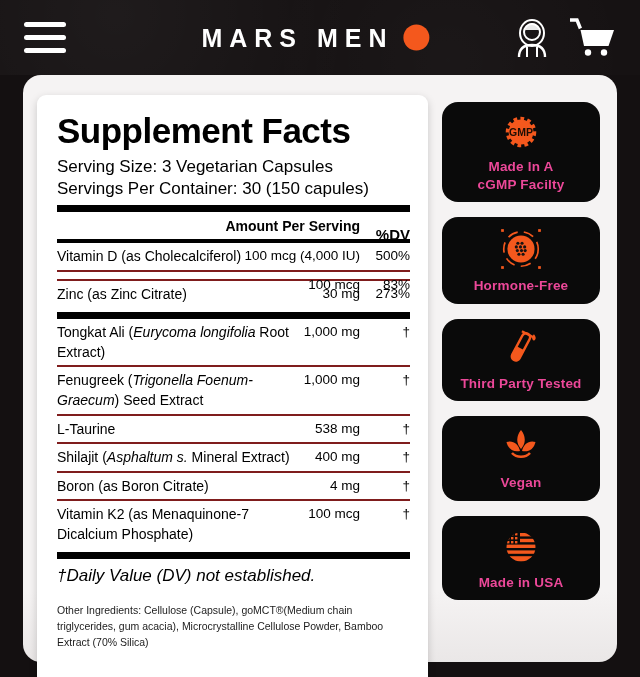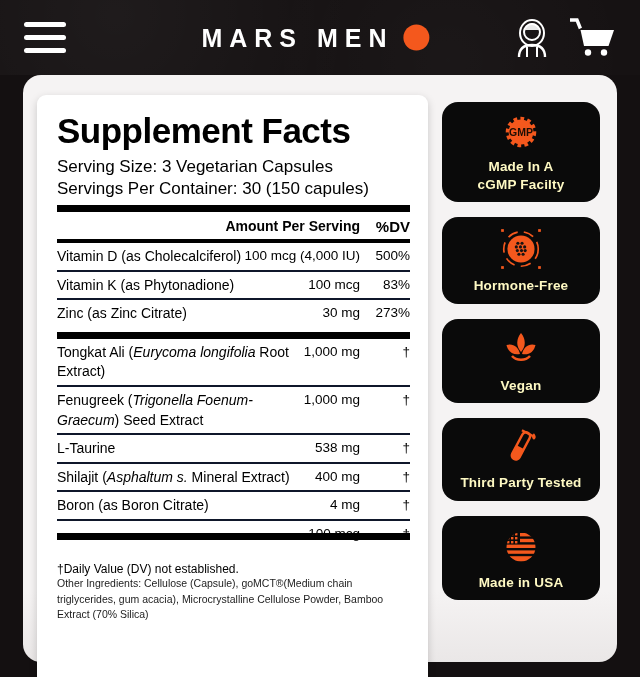--- a/index.html
+++ b/index.html
@@ -61,46 +61,46 @@
     font-size:35px; font-weight:800; letter-spacing:-.5px;
     line-height:1.05; margin-bottom:6px; white-space:nowrap;
   }
   .serving-line { font-size:17px; line-height:1.3; }
   .bar { background:#000; }
   .bar.thick { height:7px; margin:5px 0 0 0; }
   .bar.mid   { height:4px; }
 
   .t-head { position:relative; height:25px; margin-top:2px; }
   .t-head .amt-h { position:absolute; right:50px; top:4px; font-size:14px; font-weight:bold; }
-  .t-head .dv-h  { position:absolute; right:0;    top:4px; font-size:15px; font-weight:bold; }
-
-  .row { position:relative; padding:4px 0 3px 0; border-bottom:2px solid #0f172a; font-size:14px; line-height:1.4; }
+  .t-head .dv-h  { position:absolute; right:0;    top:12px; font-size:15px; font-weight:bold; }
+
+  .row { position:relative; padding:4px 0 3px 0; border-bottom:2px solid #7f1d1d; font-size:14px; line-height:1.4; }
   .row.nb { border-bottom:none; }
   .row .nm { display:block; max-width:250px; }
   .row .nm .it { font-style:italic; }
   .row .amt { position:absolute; right:50px; top:4px; white-space:nowrap; font-size:13.5px; }
   .row .dv  { position:absolute; right:0; top:4px; width:44px; text-align:right; font-size:13.5px; }
 
-  .footnote { font-size:12px; margin-top:22px; }
-  .other-ing { font-size:10.5px; line-height:1.5; color:#1c1c1c; padding-right:4px; }
+  .footnote { font-size:17px; margin-top:7px;font-style:italic; }
+  .other-ing { font-size:10.5px; line-height:1.5; margin-top:17px; color:#1c1c1c; padding-right:4px; }
 
   
   .badges {
     width:158px; margin-left:14px; margin-top:27px;
     display:flex; flex-direction:column; gap:15px;
   }
   .badge {
     background:#0a0a0a;
     border-radius:16px;
     min-height:76px;
     display:flex; flex-direction:column; align-items:center; justify-content:center;
     gap:5px; padding:9px 8px;
   }
   .badge-label {
-    color:#fef9c3; font-weight:bold; font-size:13.5px;
+    color:#ec4899; font-weight:bold; font-size:13.5px;
     text-align:center; line-height:1.3; letter-spacing:.2px;
   }
   .badge-label.w2 { max-width:104px; }
 </style>
 </head>
 <body>
 
 <header class="nav">
   <div class="hamburger">
     <span></span>
@@ -149,21 +149,20 @@
       <span class="dv-h">%DV</span>
     </div>
     <div class="bar mid"></div>
 
     <div class="row">
       <span class="nm"><span>Vitamin D (as Cholecalciferol)</span><span class="it"></span><span></span></span>
       <span class="amt">100 mcg (4,000 IU)</span>
       <span class="dv">500%</span>
     </div>
     <div class="row">
-      <span class="nm"><span>Vitamin K (as Phytonadione)</span><span class="it"></span><span></span></span>
       <span class="amt">100 mcg</span>
       <span class="dv">83%</span>
     </div>
     <div class="row nb">
       <span class="nm"><span>Zinc (as Zinc Citrate)</span><span class="it"></span><span></span></span>
       <span class="amt">30 mg</span>
       <span class="dv">273%</span>
     </div>
 
     <div class="bar thick"></div>
@@ -187,20 +186,21 @@
       <span class="nm"><span>Shilajit (</span><span class="it">Asphaltum s.</span><span> Mineral Extract)</span></span>
       <span class="amt">400 mg</span>
       <span class="dv">†</span>
     </div>
     <div class="row">
       <span class="nm"><span>Boron (as Boron Citrate)</span><span class="it"></span><span></span></span>
       <span class="amt">4 mg</span>
       <span class="dv">†</span>
     </div>
     <div class="row nb">
+      <span class="nm"><span>Vitamin K2 (as Menaquinone-7 Dicalcium Phosphate)</span><span class="it"></span><span></span></span>
       <span class="amt">100 mcg</span>
       <span class="dv">†</span>
     </div>
 
     <div class="bar thick"></div>
 
     <div class="footnote">†Daily Value (DV) not established.</div>
     <div class="other-ing">Other Ingredients: Cellulose (Capsule), goMCT®(Medium chain triglycerides, gum acacia), Microcrystalline Cellulose Powder, Bamboo Extract (70% Silica)</div>
   </section>
 
@@ -235,41 +235,41 @@
             <rect x="38.4" y="3" width="2.6" height="2.6"></rect>
           <rect x="3" y="38.4" width="2.6" height="2.6"></rect>
             <rect x="38.4" y="38.4" width="2.6" height="2.6"></rect>
         </g>
       </svg>
       <div class="badge-label">Hormone-Free</div>
     </div>
 
 
     <div class="badge">
+      <svg width="42" height="42" viewBox="0 0 44 44">
+        <g transform="rotate(28 21 21)">
+          <rect x="17" y="4" width="8.5" height="31" rx="4.2" fill="none" stroke="#F4581D" stroke-width="2.6"></rect>
+          <path d="M17 21 h8.5 v9.8 a4.25 4.25 0 0 1 -8.5 0 Z" fill="#F4581D"></path>
+          <line x1="14.5" y1="4.5" x2="28" y2="4.5" stroke="#F4581D" stroke-width="2.6"></line>
+        </g>
+        <path d="M35.5 6.5 C38 9.5 38 12 35.5 13.2 C33 12 33 9.5 35.5 6.5 Z" fill="#F4581D"></path>
+      </svg>
+      <div class="badge-label">Third Party Tested</div>
+    </div>
+
+    <div class="badge">
       <svg width="44" height="44" viewBox="0 0 44 44">
         <g fill="#F4581D">
           <path d="M22 5 C27 11 27 18.5 22 24 C17 18.5 17 11 22 5 Z"></path>
           <path d="M7.5 17 C14 15 19.5 19 21 26 C14.5 27.5 9 24 7.5 17 Z"></path>
           <path d="M36.5 17 C30 15 24.5 19 23 26 C29.5 27.5 35 24 36.5 17 Z"></path>
         </g>
         <path d="M13 28 C17.5 33 26.5 33 31 28" fill="none" stroke="#F4581D" stroke-width="2.6"></path>
       </svg>
       <div class="badge-label">Vegan</div>
-    </div>
-
-    <div class="badge">
-      <svg width="42" height="42" viewBox="0 0 44 44">
-        <g transform="rotate(28 21 21)">
-          <rect x="17" y="4" width="8.5" height="31" rx="4.2" fill="none" stroke="#F4581D" stroke-width="2.6"></rect>
-          <path d="M17 21 h8.5 v9.8 a4.25 4.25 0 0 1 -8.5 0 Z" fill="#F4581D"></path>
-          <line x1="14.5" y1="4.5" x2="28" y2="4.5" stroke="#F4581D" stroke-width="2.6"></line>
-        </g>
-        <path d="M35.5 6.5 C38 9.5 38 12 35.5 13.2 C33 12 33 9.5 35.5 6.5 Z" fill="#F4581D"></path>
-      </svg>
-      <div class="badge-label">Third Party Tested</div>
     </div>
 
     <div class="badge">
       <svg width="44" height="44" viewBox="0 0 44 44">
         <defs>
             <clipPath id="uc">
               <circle cx="22" cy="22" r="14.5"></circle>
             </clipPath>
           </defs>
         <g clip-path="url(#uc)" fill="#F4581D">

